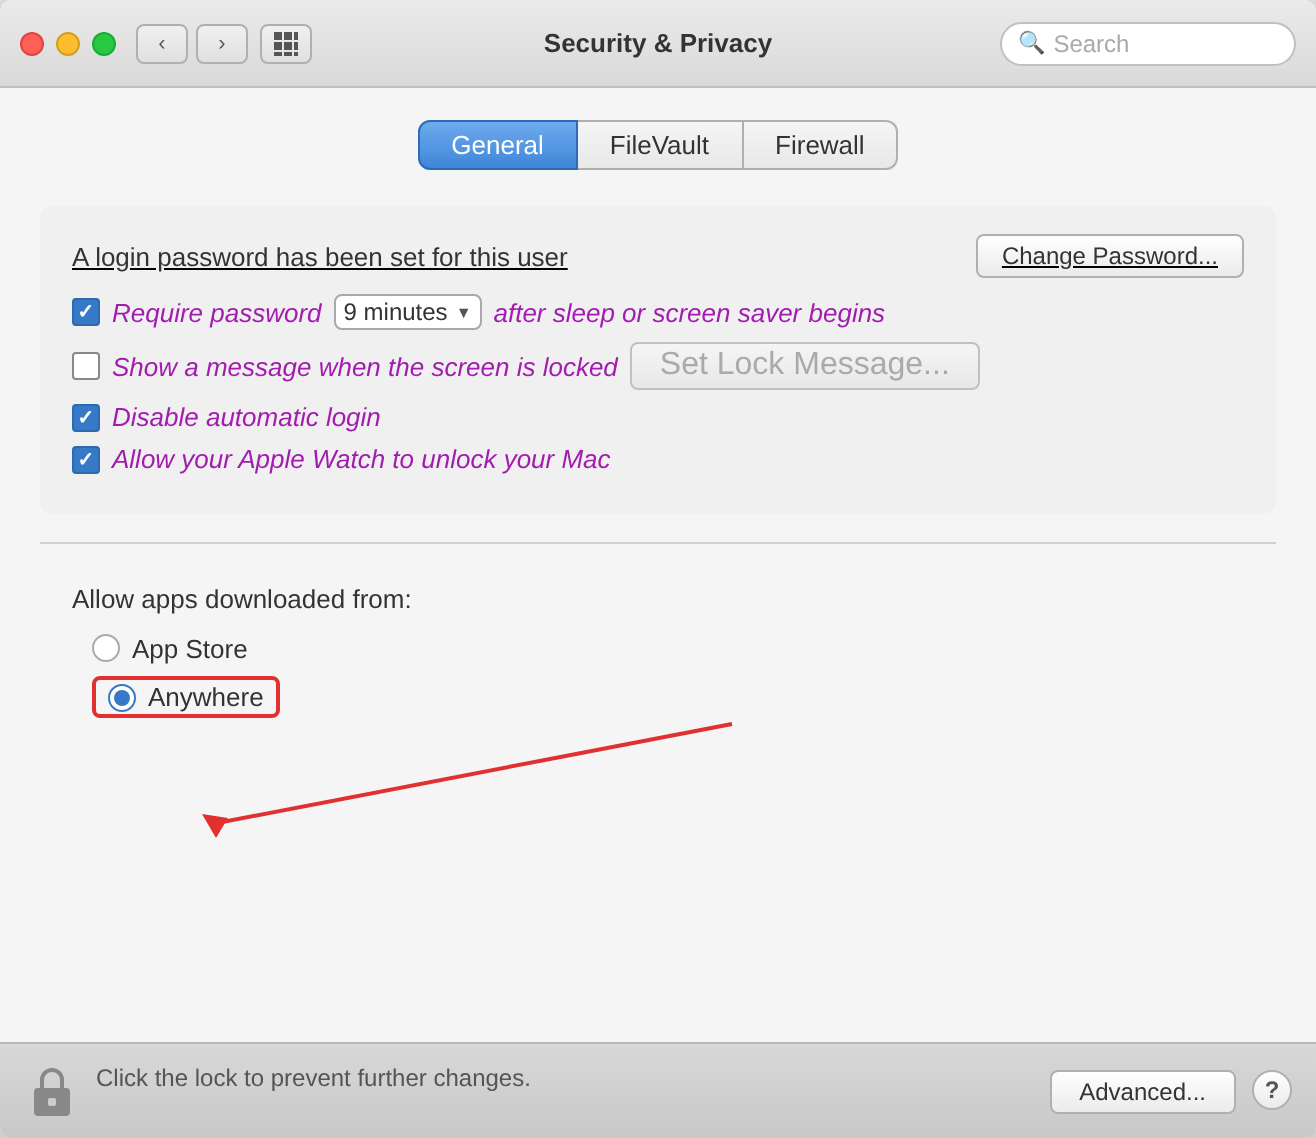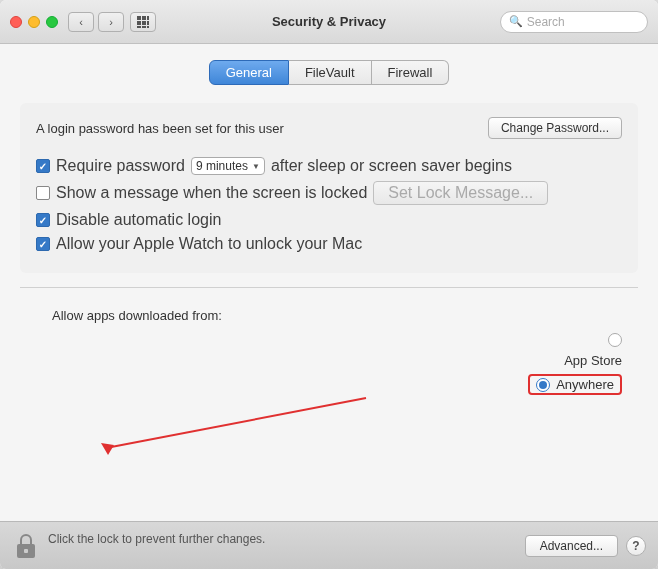--- a/index.html
+++ b/index.html
@@ -157,21 +157,22 @@
       background: #f0f0f0;
       border-radius: 6px;
       padding: 14px 16px;
       margin-bottom: 14px;
     }
 
     .login-row {
       display: flex;
       align-items: center;
       justify-content: space-between;
-      margin-bottom: 18px;
+      margin-bottom: 8px;
+      text-decoration: underline;
     }
 
     .login-label {
       font-size: 13px;
       color: #333;
     }
 
     .change-password-btn {
       background: linear-gradient(to bottom, #ffffff, #ebebeb);
       border: 1px solid #b0b0b0;
@@ -207,22 +208,23 @@
     }
 
     .checkbox.checked::after {
       content: '✓';
       color: white;
       font-size: 10px;
       font-weight: bold;
     }
 
     .option-label {
-      font-size: 16px;
-      color: #404040;
+      font-size: 13px;
+      color: #a21caf;
+      font-style: italic;
     }
 
     .dropdown-inline {
       display: flex;
       align-items: center;
       background: #fff;
       border: 1px solid #aaa;
       border-radius: 4px;
       padding: 1px 4px;
       font-size: 12px;
@@ -255,35 +257,33 @@
 
     
     .downloads-section {
       padding: 10px 16px;
     }
 
     .downloads-label {
       font-size: 13px;
       color: #333;
       margin-bottom: 10px;
-      margin-left: 16px;
     }
 
     .radio-group {
       display: flex;
       flex-direction: column;
       gap: 6px;
       padding-left: 10px;
     }
 
     .radio-row {
       display: flex;
-      align-items: flex-end;
+      align-items: flex-start;
       gap: 6px;
-      flex-direction: column;
     }
 
     .radio {
       width: 14px;
       height: 14px;
       border-radius: 50%;
       border: 1px solid #aaa;
       background: #fff;
       display: flex;
       align-items: center;
@@ -353,21 +353,21 @@
     }
 
     .lock-text {
       font-size: 12px;
       color: #555;
     }
 
     .bottom-buttons {
       display: flex;
       gap: 8px;
-      align-items: center;
+      align-items: flex-start;
     }
 
     .advanced-btn {
       background: linear-gradient(to bottom, #ffffff, #ebebeb);
       border: 1px solid #b0b0b0;
       border-radius: 4px;
       padding: 3px 14px;
       font-size: 12px;
       color: #333;
       cursor: pointer;

